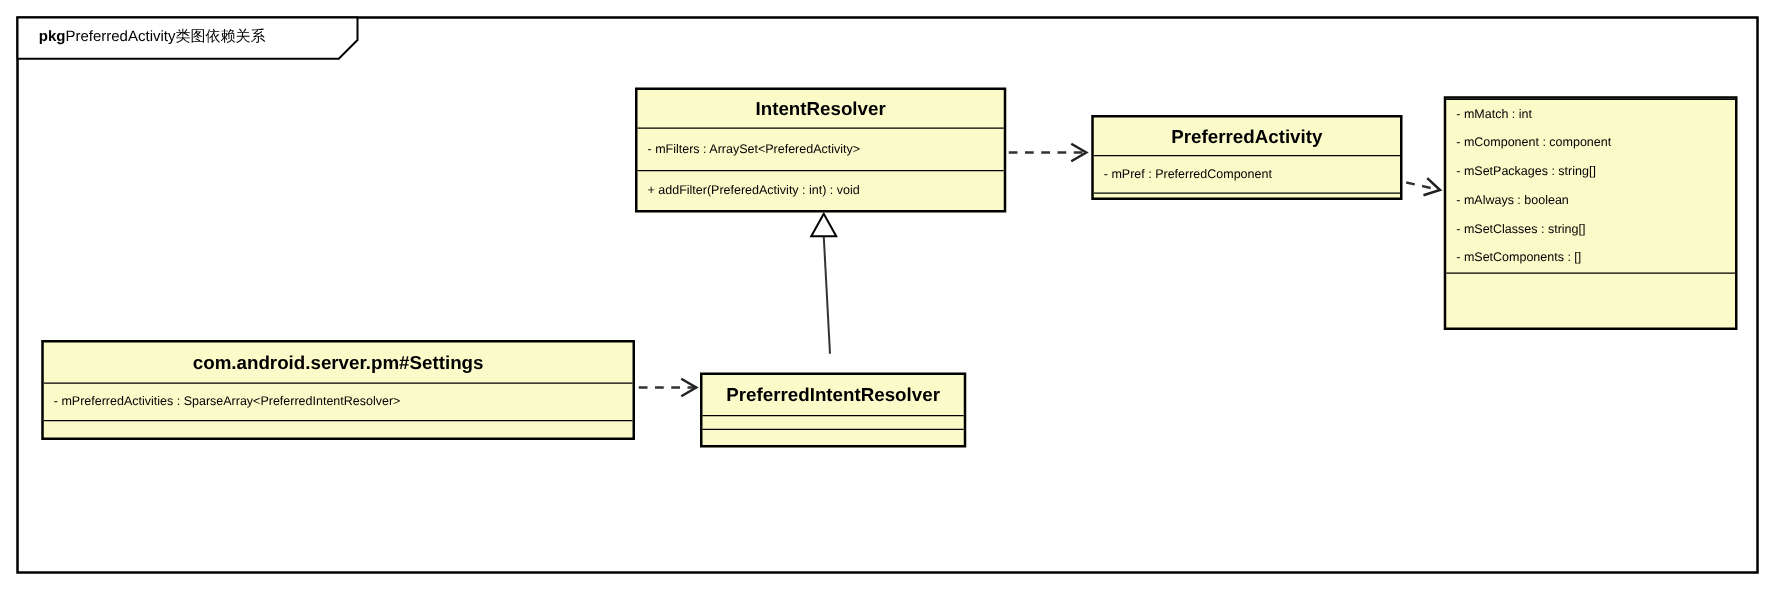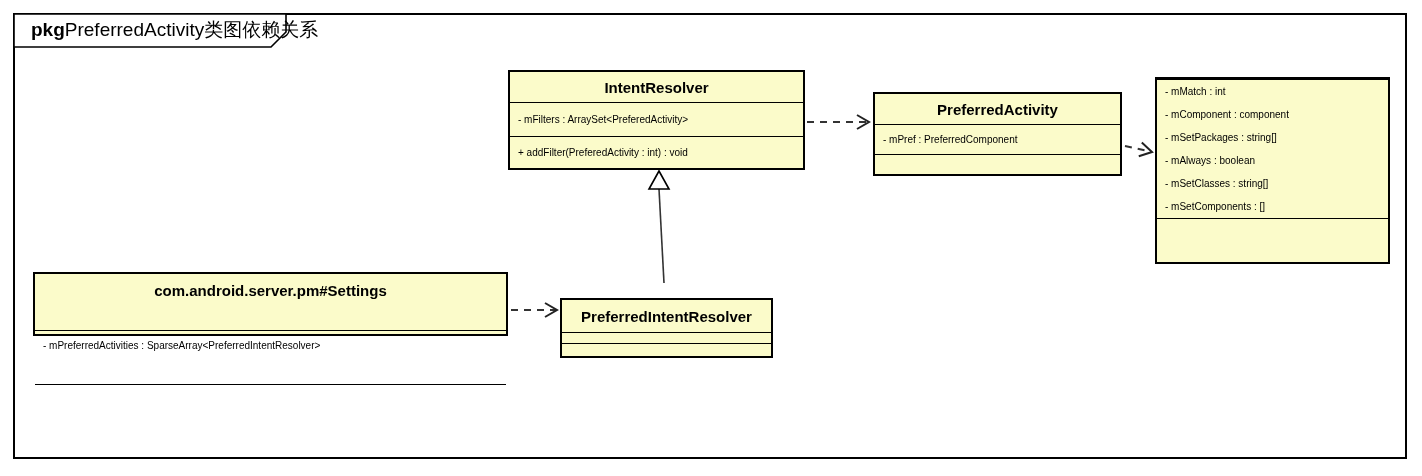--- a/index.html
+++ b/index.html
@@ -31,21 +31,21 @@
     left: 0;
     top: 0;
     width: 1422px;
     height: 476px;
     pointer-events: none;
   }
   .tab-text {
     position: absolute;
     left: 31px;
     top: 19px;
-    font-size: 19px;
+    font-size: 12px;
     line-height: 21px;
     white-space: nowrap;
   }
   .tab-text .kw { font-weight: bold; }
   .uml-class {
     position: absolute;
     background: #FBFBCA;
     border: 2px solid #000000;
     box-sizing: border-box;
     display: flex;
@@ -120,41 +120,41 @@
   <div class="uml-class" style="left:508px; top:70px; width:297px; height:100px;">
     <div class="uml-title" style="height:30px;">IntentResolver</div>
     <div class="uml-compartment" style="height:34px;">
       <div class="uml-member">- mFilters : ArraySet&lt;PreferedActivity&gt;</div>
     </div>
     <div class="uml-compartment grow">
       <div class="uml-member">+ addFilter(PreferedActivity : int) : void</div>
     </div>
   </div>
 
-  <div class="uml-class" style="left:873px; top:92px; width:249px; height:84px;">
+  <div class="uml-class" style="left:873px; top:92px; width:249px; height:68px;">
     <div class="uml-title" style="height:30px;">PreferredActivity</div>
     <div class="uml-compartment" style="height:30px;">
       <div class="uml-member">- mPref : PreferredComponent</div>
     </div>
     <div class="uml-compartment grow"></div>
   </div>
 
   <div class="uml-class" style="left:1155px; top:77px; width:235px; height:187px;">
     <div class="uml-compartment" style="height:139px;">
       <div class="uml-member" style="height:23px;">- mMatch : int</div>
       <div class="uml-member" style="height:23px;">- mComponent : component</div>
       <div class="uml-member" style="height:23px;">- mSetPackages : string[]</div>
       <div class="uml-member" style="height:23px;">- mAlways : boolean</div>
       <div class="uml-member" style="height:23px;">- mSetClasses : string[]</div>
       <div class="uml-member" style="height:23px;">- mSetComponents : []</div>
     </div>
     <div class="uml-compartment grow"></div>
   </div>
 
-  <div class="uml-class" style="left:33px; top:272px; width:475px; height:64px;gap:24px;">
+  <div class="uml-class" style="left:33px; top:272px; width:475px; height:80px;">
     <div class="uml-title" style="height:32px;">com.android.server.pm#Settings</div>
     <div class="uml-compartment" style="height:30px;">
       <div class="uml-member">- mPreferredActivities : SparseArray&lt;PreferredIntentResolver&gt;</div>
     </div>
     <div class="uml-compartment grow"></div>
   </div>
 
   <div class="uml-class" style="left:560px; top:298px; width:213px; height:60px;">
     <div class="uml-title" style="height:32px;">PreferredIntentResolver</div>
     <div class="uml-compartment" style="height:11px;"></div>

